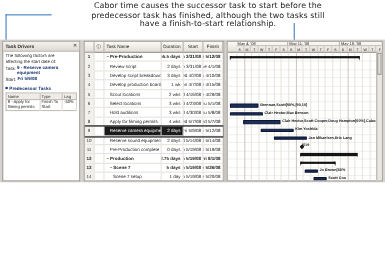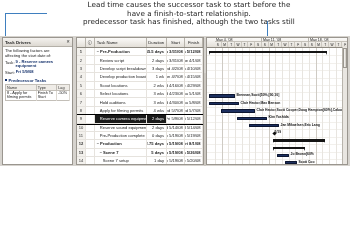--- a/index.html
+++ b/index.html
@@ -138,23 +138,23 @@
     background:linear-gradient(90deg,#fbfaf8,#ccc8c0);border:1px solid #9a968f;
     box-sizing:border-box;}
   .split{position:absolute;left:204px;top:37px;width:2px;height:128px;background:#cbc7c0;}
 </style>
 </head>
 <body>
 
 <div id="root">
 
   <div class="annot">
-    <div>Lead time causes the successor task to start before the</div>
+    <div>Cabor time causes the successor task to start before the</div>
+    <div>predecessor task has finished, although the two tasks still</div>
     <div>have a finish-to-start relationship.</div>
-    <div>predecessor task has finished, although the two tasks still</div>
   </div>
 
   <div class="lead" style="left:5px;top:13px;width:42px;height:1px;"></div>
   <div class="lead" style="left:5px;top:13px;width:1px;height:28px;"></div>
   <div class="lead" style="left:267px;top:21px;width:1px;height:50px;"></div>
 
   <div class="app">
 
     <div class="pane">
       <div class="pane-title">

